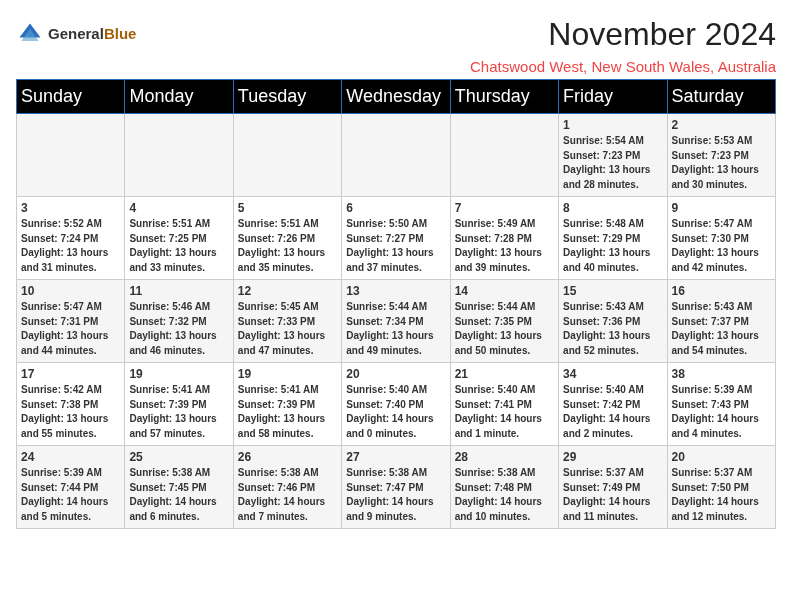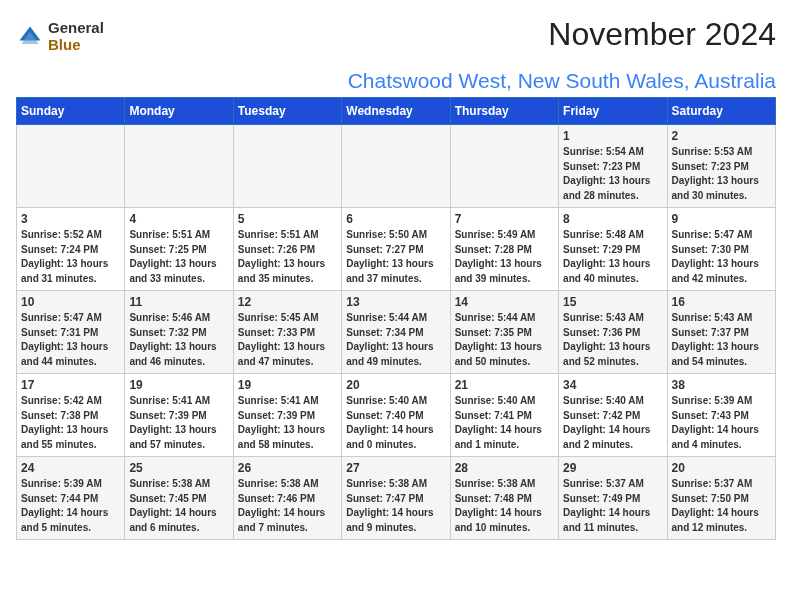--- a/index.html
+++ b/index.html
@@ -17,21 +17,21 @@
       margin-bottom: 4px;
     }
     .logo {
       display: flex;
       align-items: center;
       gap: 4px;
       margin-top: 4px;
     }
     .logo-text {
       display: flex;
-      flex-direction: column;
+      flex-direction: row;
       line-height: 1.1;
     }
     .logo-general {
       font-size: 15px;
       font-weight: bold;
       color: #333;
     }
     .logo-blue {
       font-size: 15px;
       font-weight: bold;
@@ -45,34 +45,34 @@
       text-align: right;
       flex: 1;
       padding-left: 20px;
     }
     .main-title {
       font-size: 32px;
       font-weight: normal;
       color: #222;
     }
     .sub-title {
-      font-size: 21px;
-      color: #3b82f6;
-      margin-top: 16px;
+      font-size: 15px;
+      color: #ef4444;
+      margin-top: 5px;
     }
     table {
       width: 100%;
       border-collapse: collapse;
       table-layout: fixed;
     }
     thead tr th {
-      background-color: #1d4ed8;
+      background-color: #000000;
       color: #fff;
-      font-size: 12px;
-      font-weight: bold;
+      font-size: 18px;
+      font-weight: normal;
       padding: 6px 4px;
       text-align: left;
       border: 1px solid #2a6ebb;
     }
     tbody tr td {
       vertical-align: top;
       font-size: 10.5px;
       color: #333;
       padding: 4px 4px;
       border: 1px solid #ccc;

